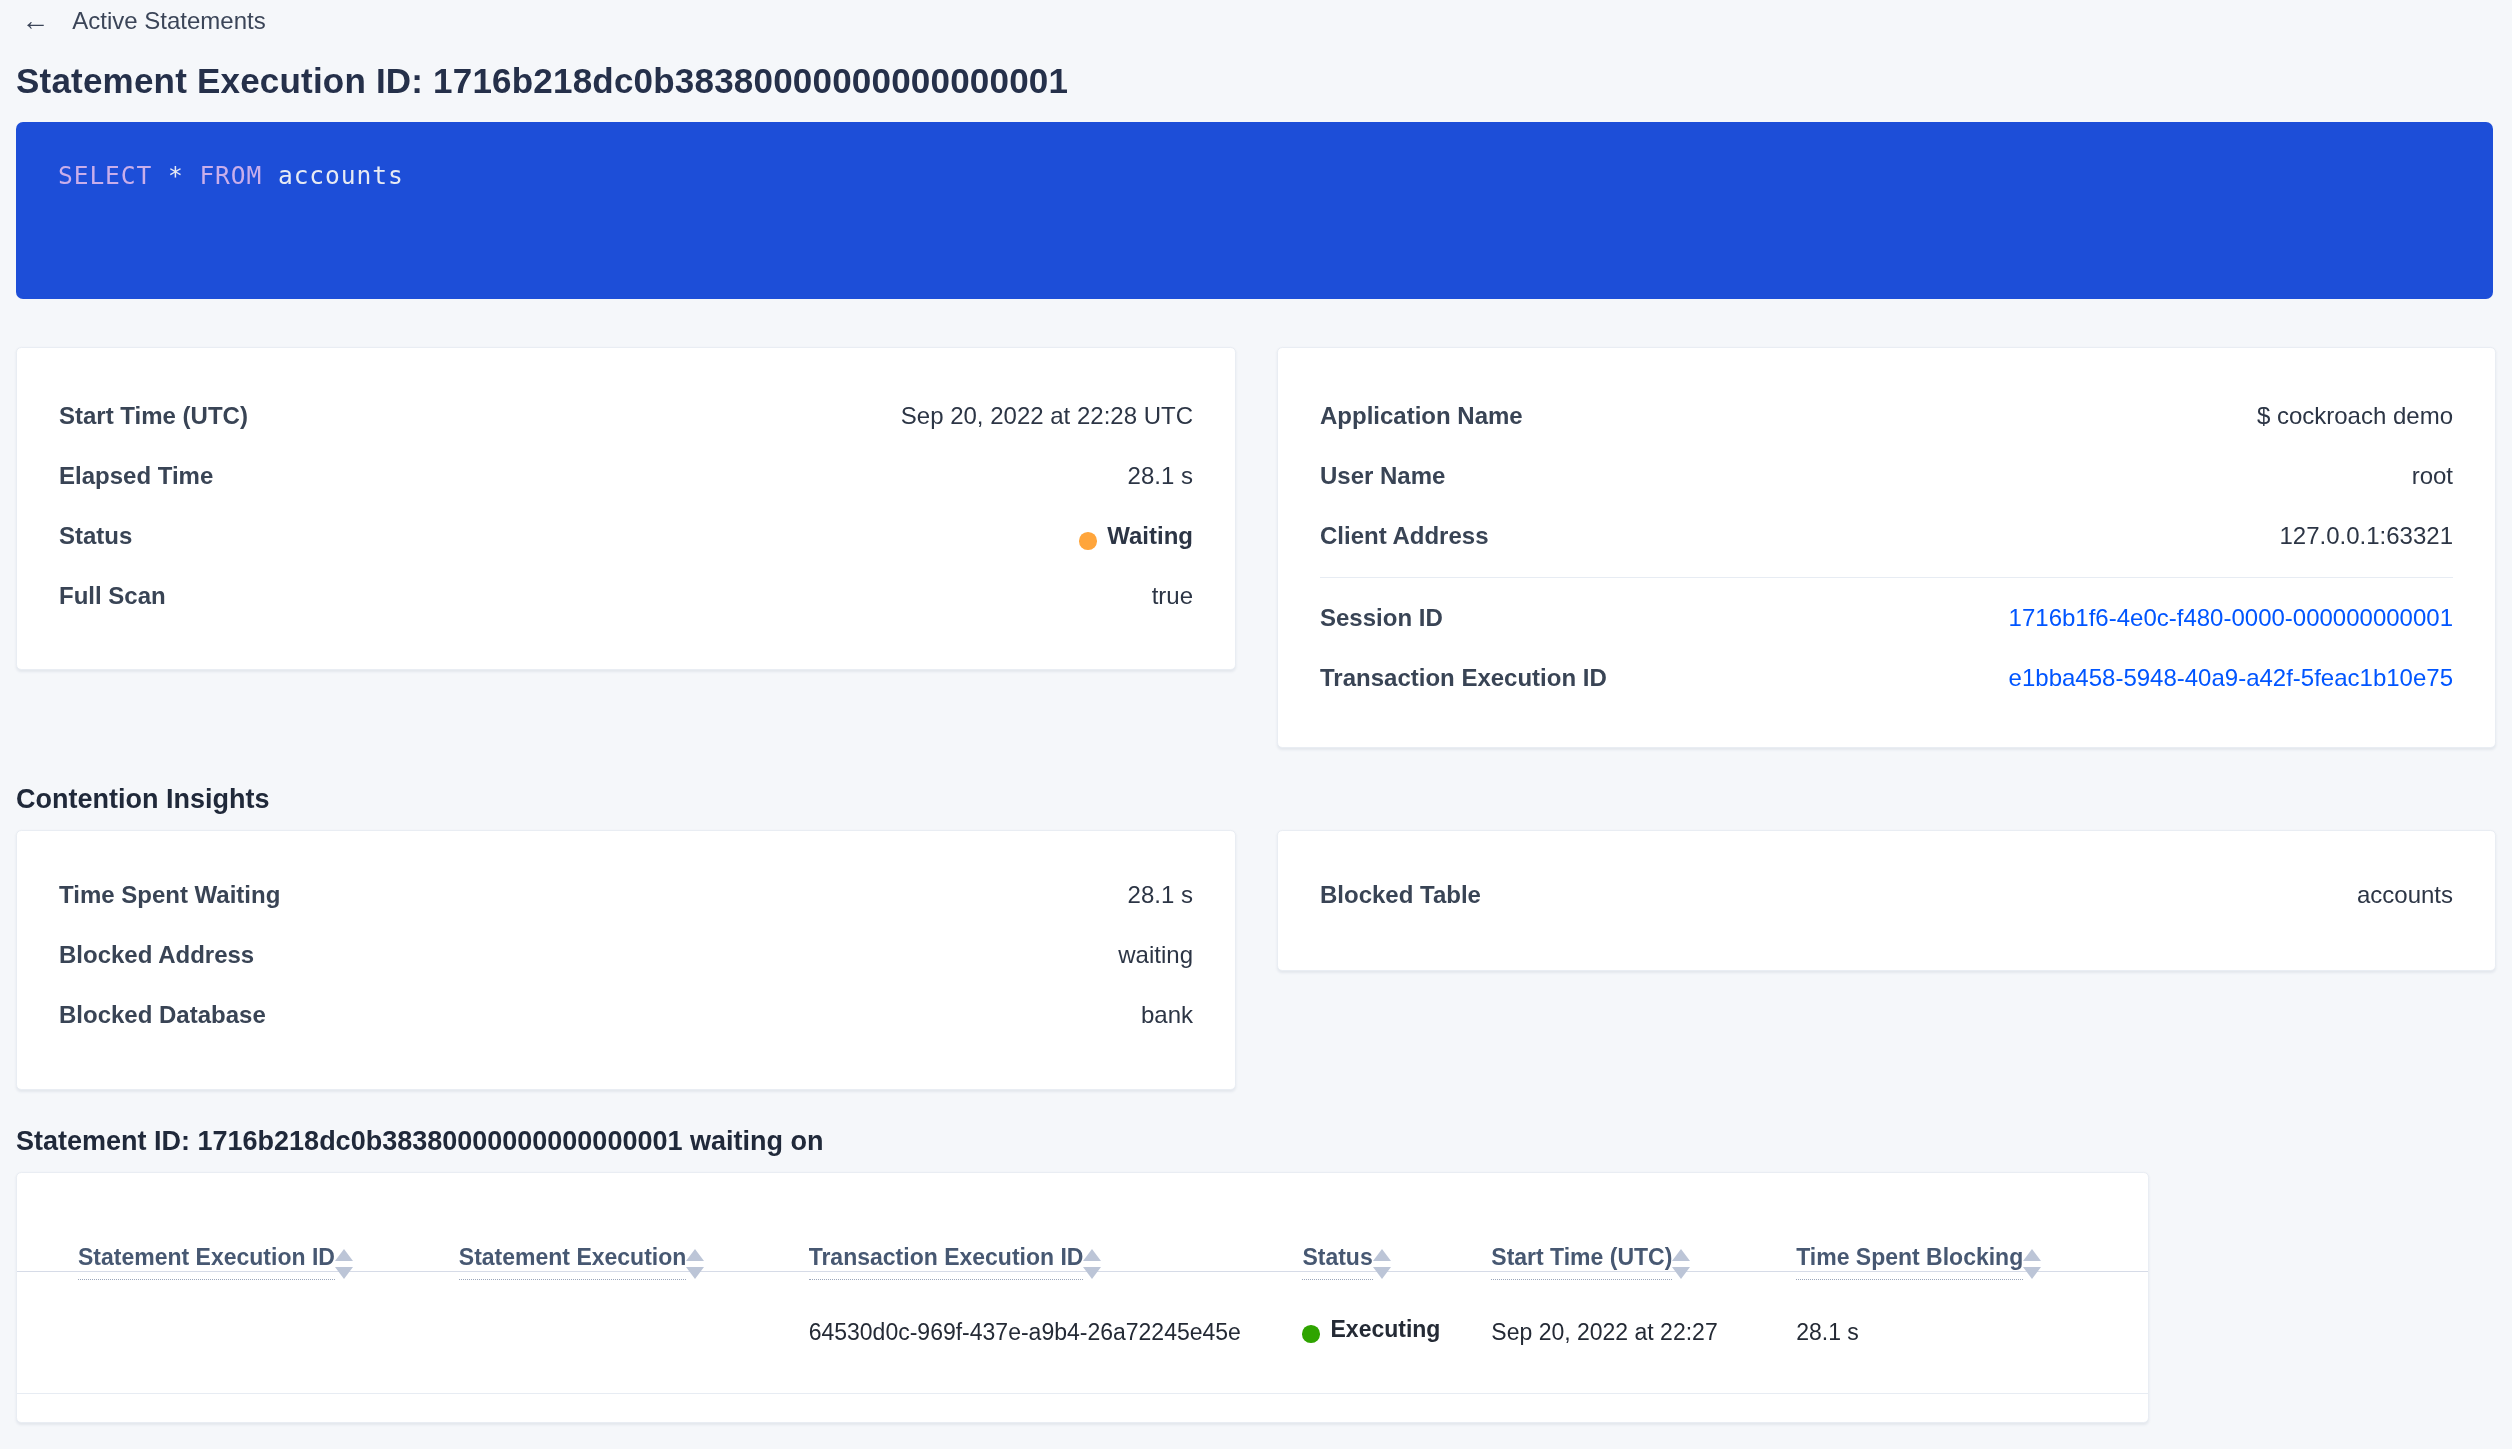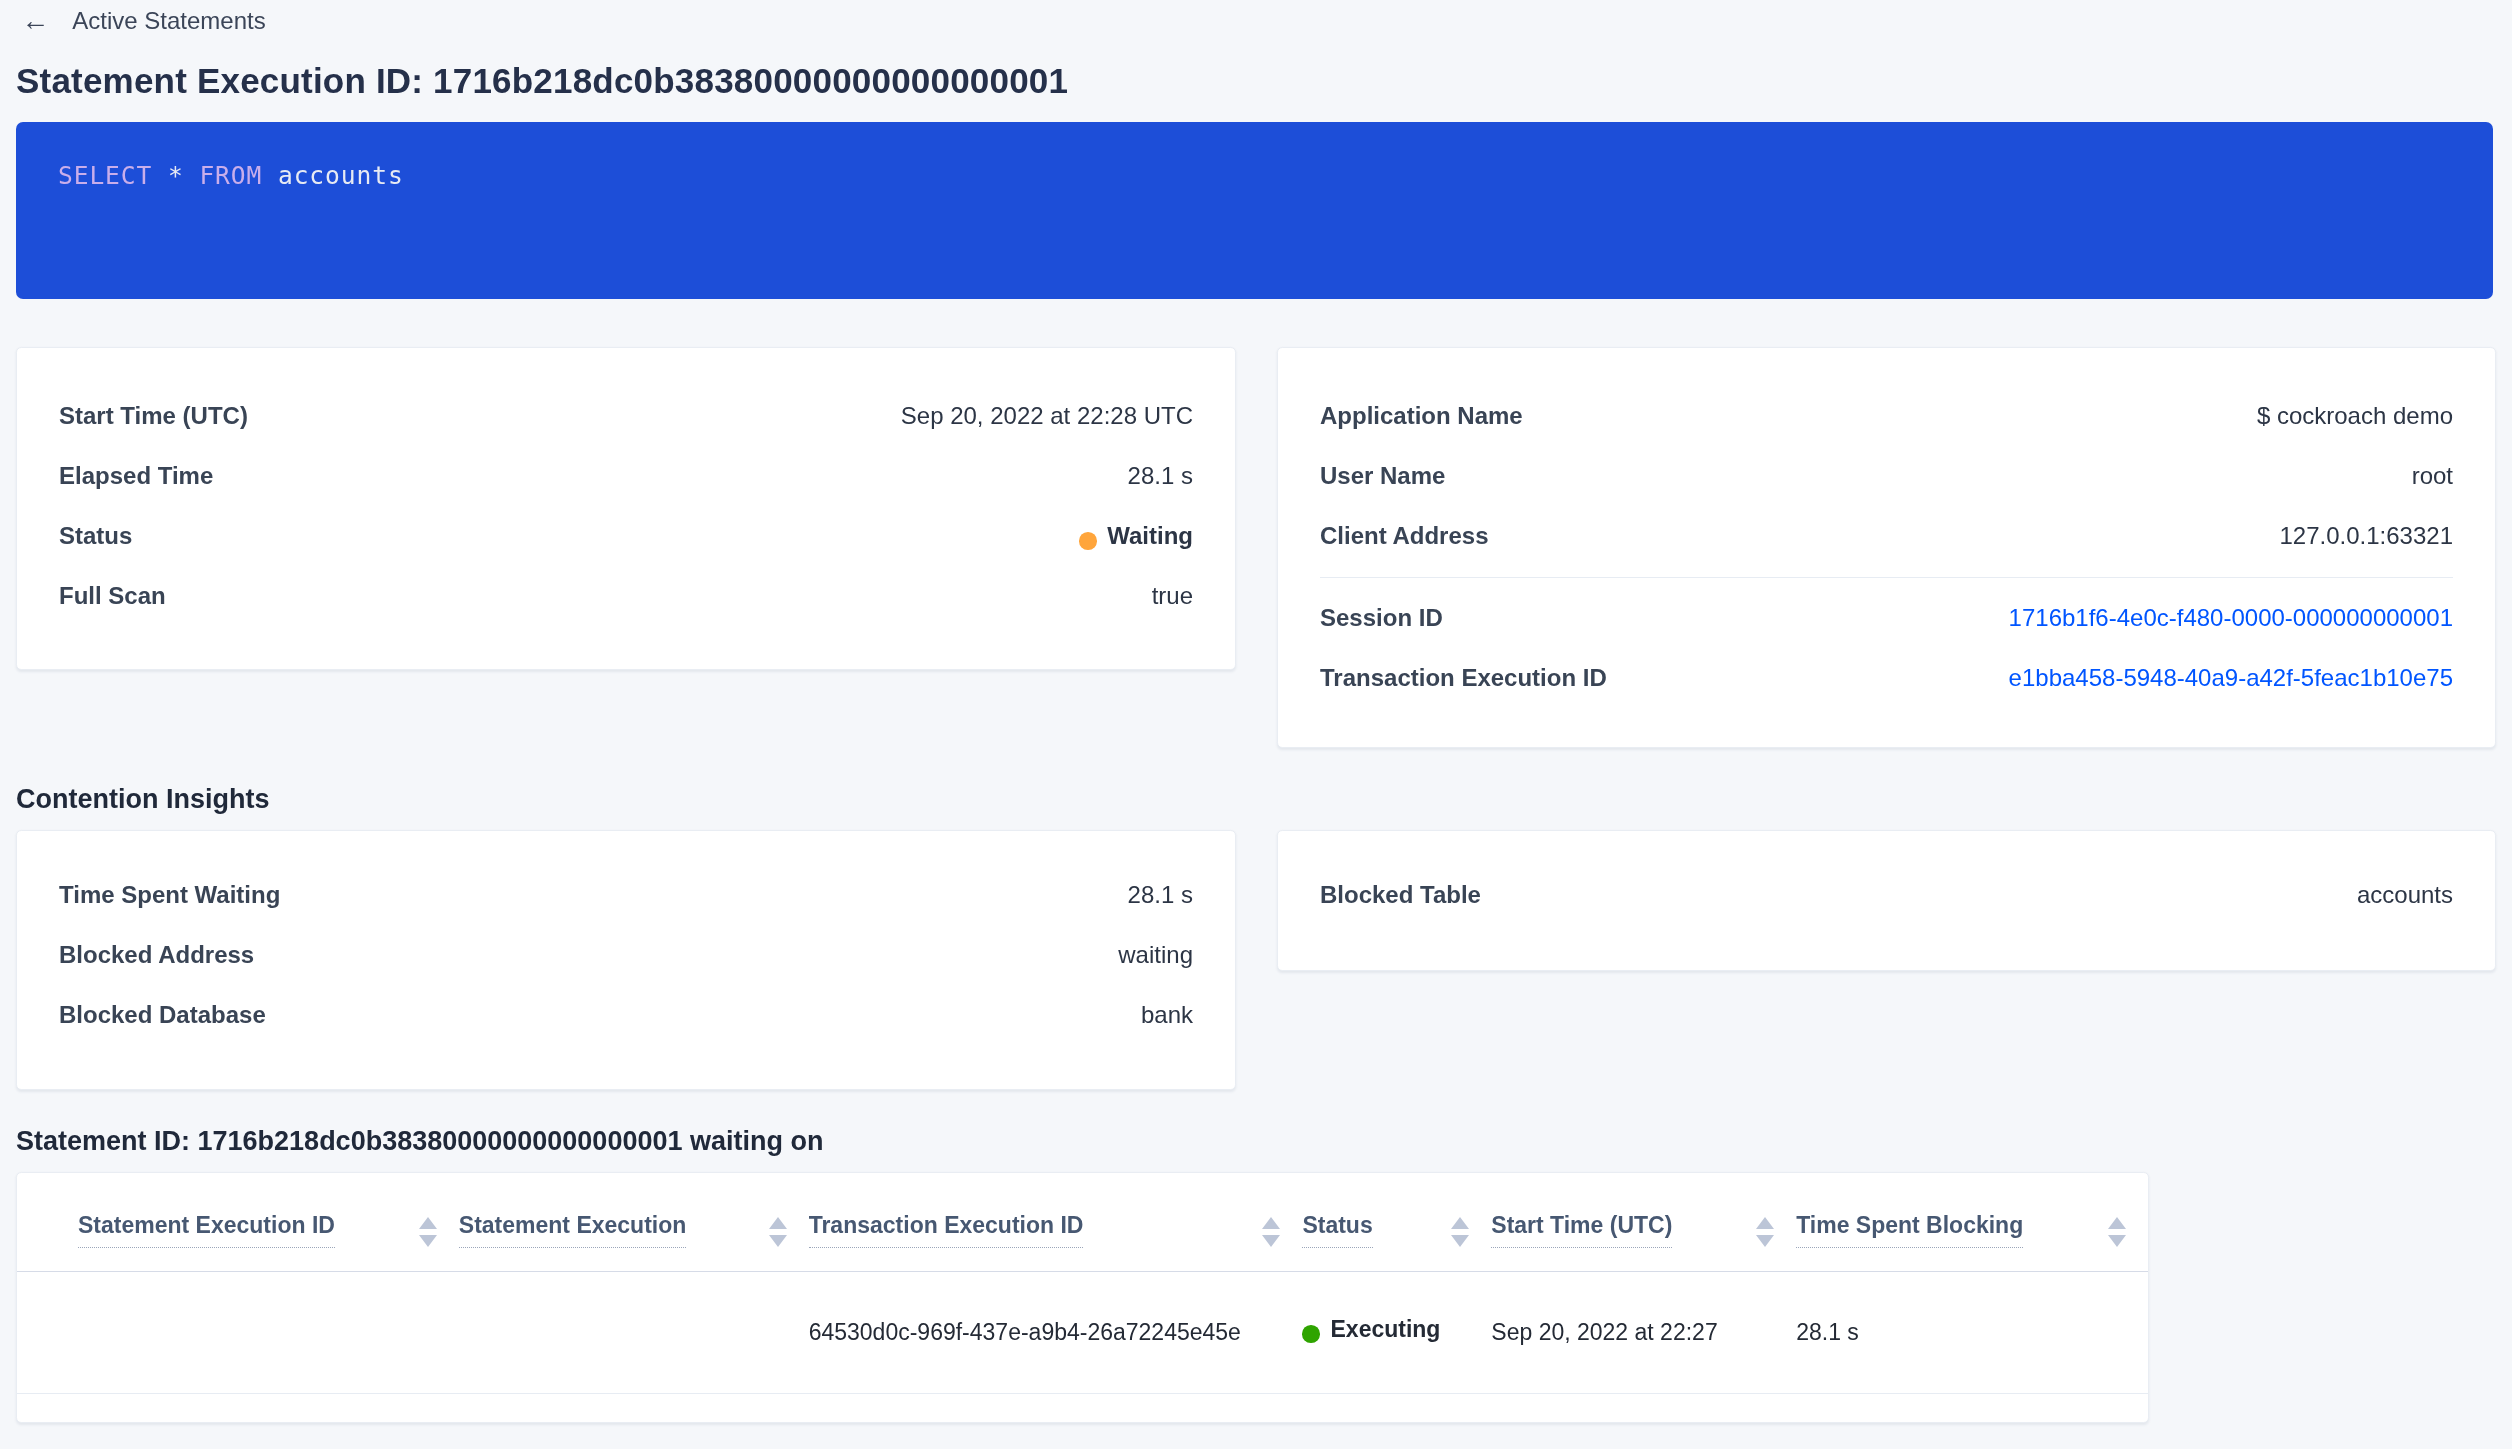--- a/index.html
+++ b/index.html
@@ -55,21 +55,21 @@
   .row2 { margin-top:15px; }
 
   
   .table-panel {
     margin-top:15px; width:2133px; height:251px;
     background:#fff; border:0.9px solid #e9edf3; border-radius:5.3px;
     box-shadow:0 1.8px 2.6px rgba(56,76,108,0.09);
     overflow:hidden;
   }
   .thead { display:flex; padding:39px 0 0 61px; height:99px; border-bottom:1.8px solid #d6dbe7; }
-  .th { display:flex; align-items:flex-start; justify-content:space-between; padding-right:22px; }
+  .th { display:flex; align-items:flex-start; padding-right:22px;margin-top:32px; }
   .th-label {
     font-size:23px; font-weight:bold; color:#475872;
     border-bottom:1.8px dotted #9ba6ba; padding-bottom:8px; width:max-content;
   }
   .sorter { display:flex; flex-direction:column; gap:6.1px; margin-top:5.3px; cursor:pointer; }
   .tri-up { width:0; height:0; border-left:9.7px solid transparent; border-right:9.7px solid transparent; border-bottom:12.3px solid #bcc5d7; }
   .tri-down { width:0; height:0; border-left:9.7px solid transparent; border-right:9.7px solid transparent; border-top:12.3px solid #bcc5d7; }
   .trow { display:flex; align-items:center; padding-left:61px; height:122px; border-bottom:0.9px solid #e7ecf3; }
   .td { font-size:23px; color:#242a35; }
   .c1 { width:381px; } .c2 { width:350px; } .c3 { width:494px; }

